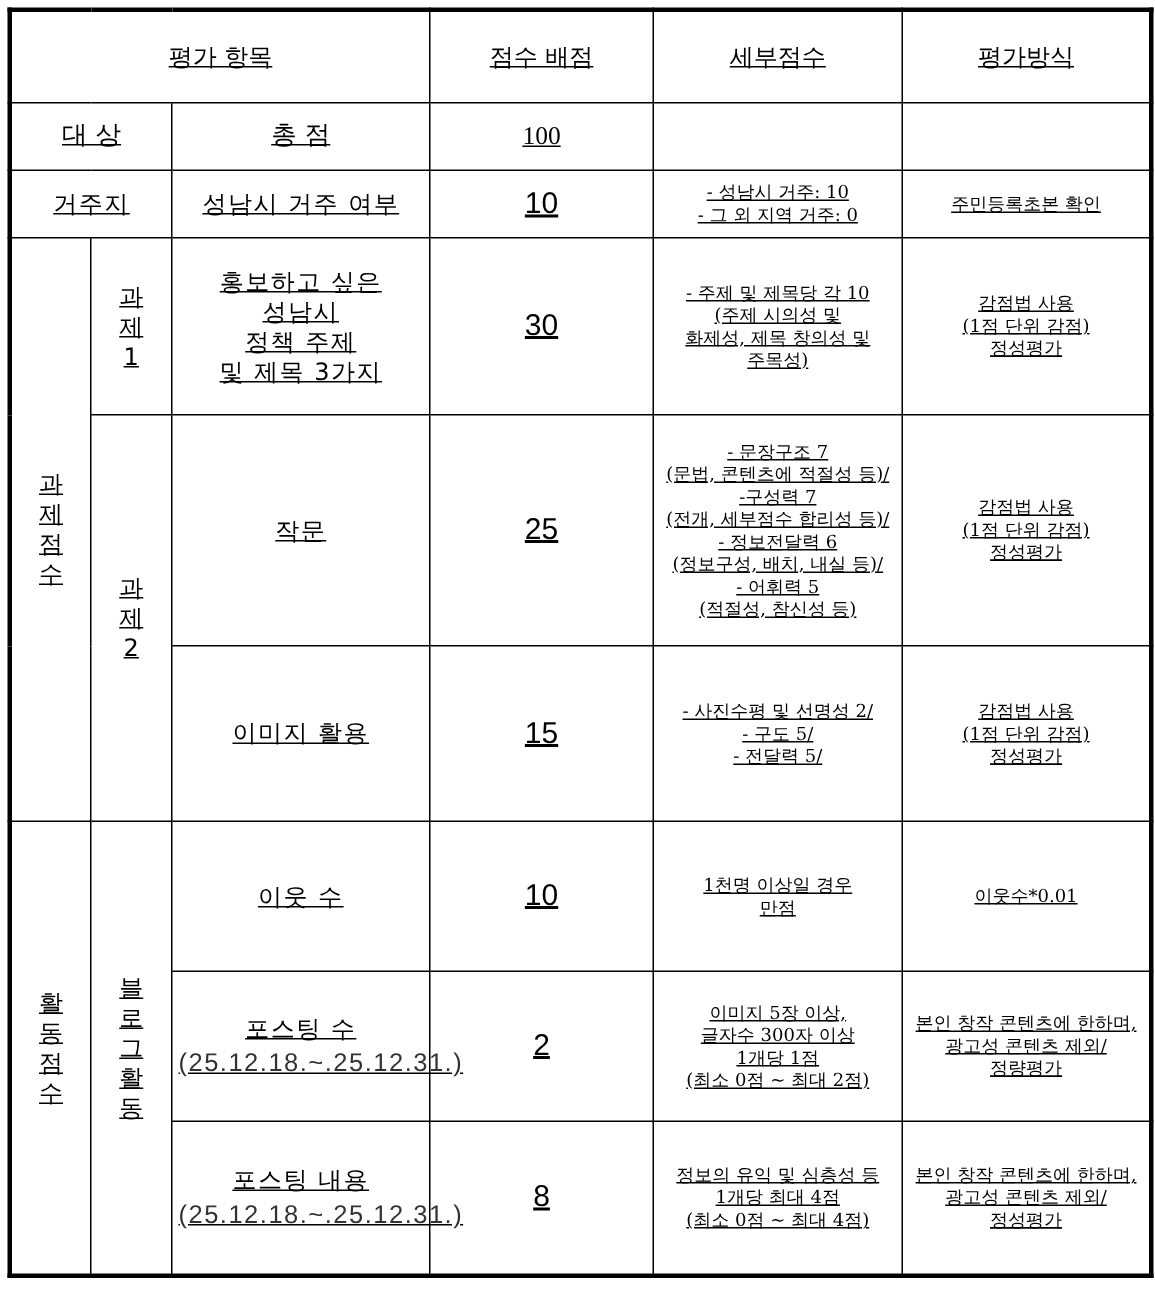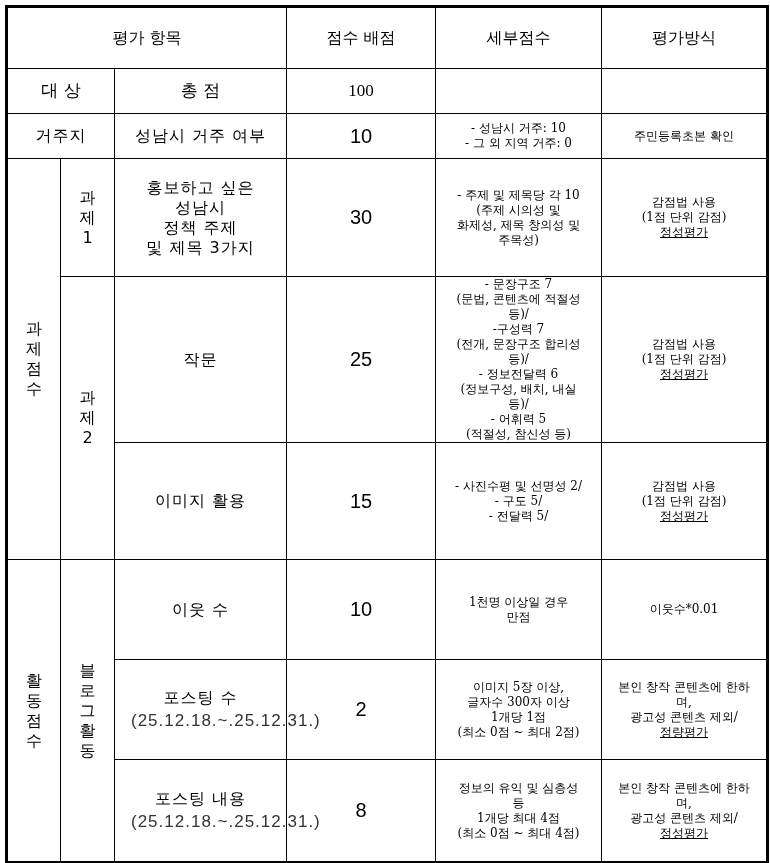--- a/index.html
+++ b/index.html
@@ -21,23 +21,24 @@
       top: 5px;
       width: 761px;
       border-collapse: collapse;
       table-layout: fixed;
       border: 3px solid #000;
     }
     table.eval td, table.eval th {
       border: 1.5px solid #000;
       text-align: center;
       vertical-align: middle;
-      padding: 0 16px;
+      padding: 0 4px;
       font-weight: normal;
       line-height: 1.25;
+      text-decoration: underline;
     }
     .hdr th {
       height: 60px;
       font-size: 16px;
       font-family: "DejaVu Sans", sans-serif;
       border-bottom: 4px double #000;
     }
     .total td {
       height: 44px;
       font-size: 17px;
@@ -164,21 +165,21 @@
       <span>과</span>
       <span>제</span>
       <span>2</span>
     </td>
     <td class="item">작문</td>
     <td class="score">25</td>
     <td class="detail">
       <span class="line">- 문장구조 7</span>
       <span class="line">(문법, 콘텐츠에 적절성 등)/</span>
       <span class="line">-구성력 7</span>
-      <span class="line">(전개, 문장구조 합리성 등)/</span>
+      <span class="line">(전개, 세부점수 합리성 등)/</span>
       <span class="line">- 정보전달력 6</span>
       <span class="line">(정보구성, 배치, 내실 등)/</span>
       <span class="line">- 어휘력 5</span>
       <span class="line">(적절성, 참신성 등)</span>
     </td>
     <td class="method">
       <span class="line">감점법 사용</span>
       <span class="line">(1점 단위 감점)</span>
       <span class="line u">정성평가</span>
     </td>

